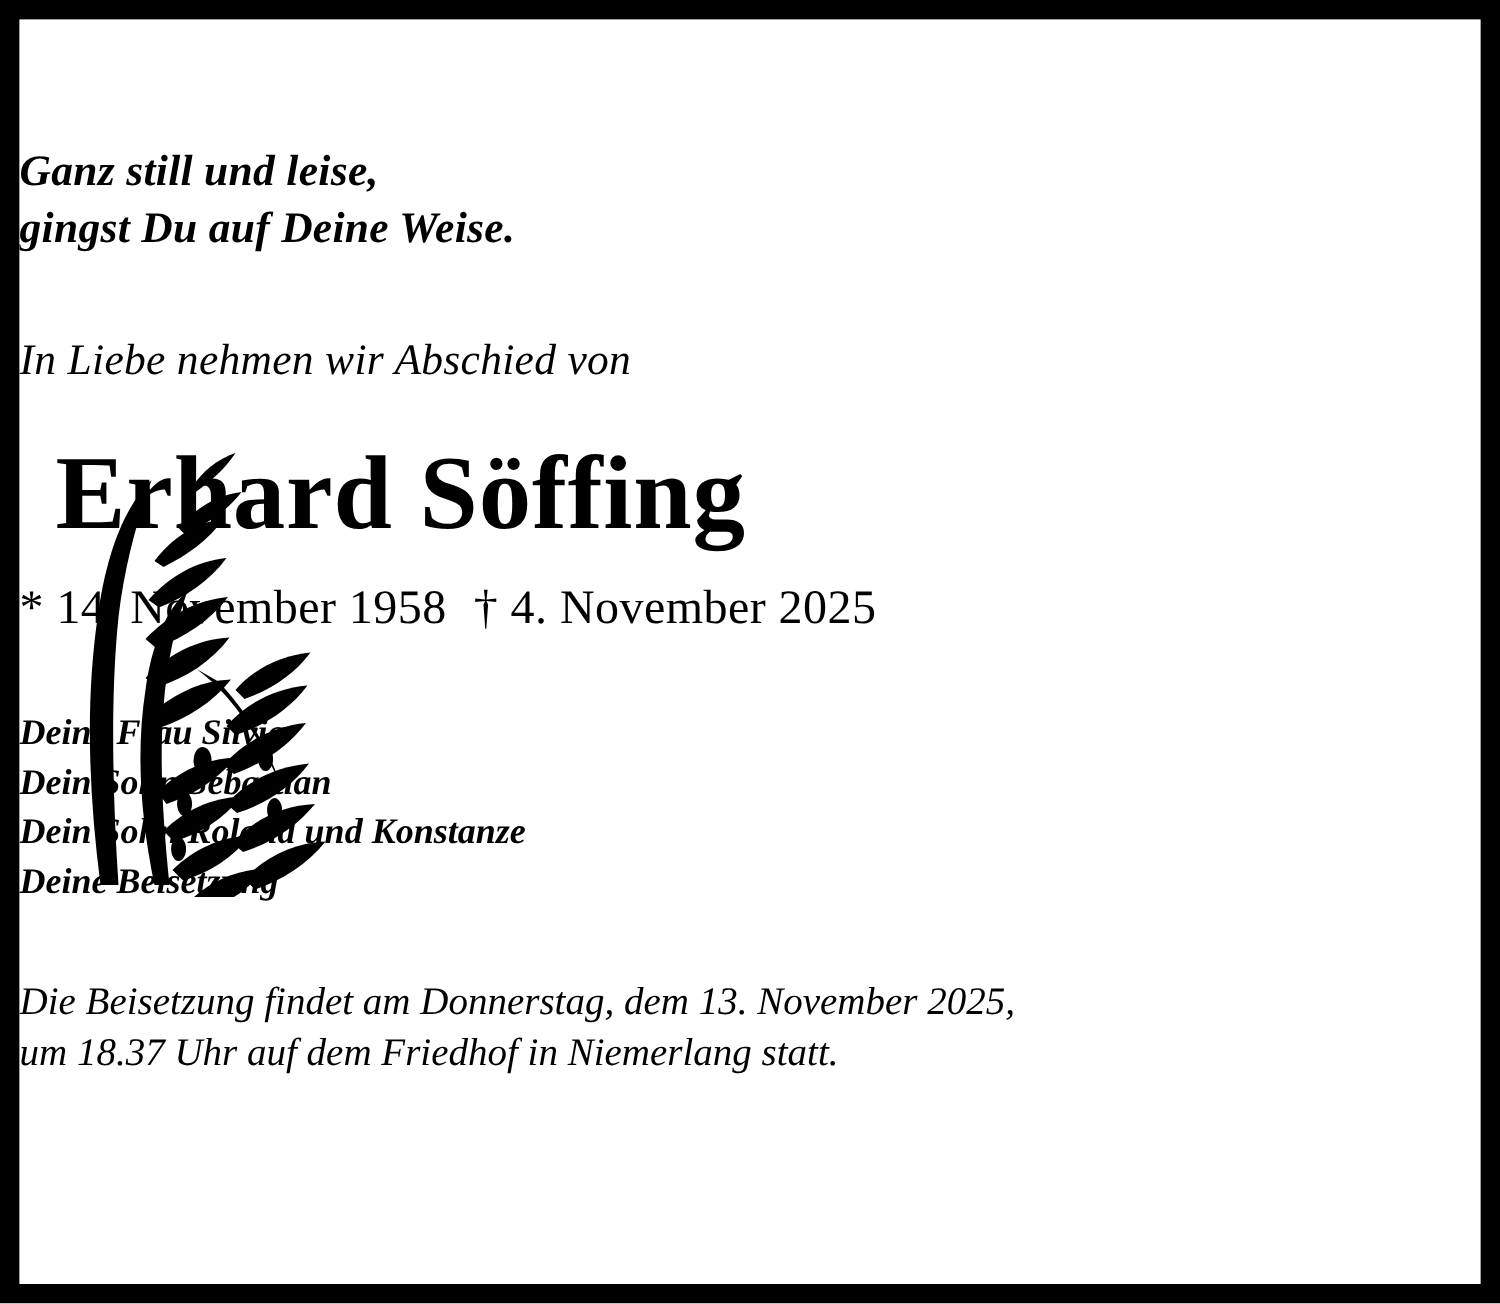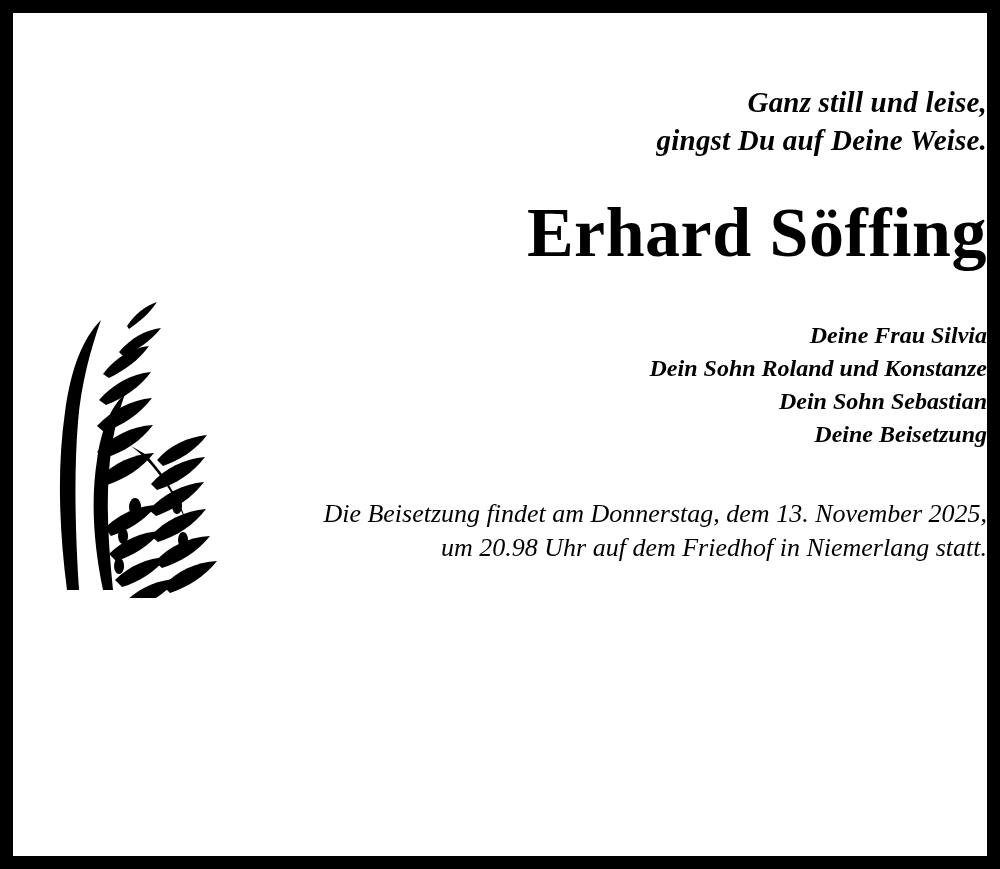--- a/index.html
+++ b/index.html
@@ -31,23 +31,23 @@
   .wheat {
     position: absolute;
     left: 18px;
     top: 185px;
     width: 210px;
     height: 400px;
   }
   .content {
     position: absolute;
     left: 0;
-    top: 4px;
+    top: 16px;
     width: 100%;
-    text-align: right;
+    text-align: left;
   }
   .verse {
     margin-top: 66px;
     font-style: italic;
     font-weight: bold;
     font-size: 29px;
     line-height: 1.32;
     letter-spacing: 0.2px;
   }
   .verse div {
@@ -142,31 +142,35 @@
       </svg>
     </div>
 
     <div class="content">
 
       <div class="verse">
         <div>Ganz still und leise,</div>
         <div>gingst Du auf Deine Weise.</div>
       </div>
 
+      <div class="intro">In Liebe nehmen wir Abschied von</div>
 
       <div class="name">Erhard Söffing</div>
 
+      <div class="dates">
+        <span>* 14. November 1958</span><span class="sep"></span><span>† 4. November 2025</span>
+      </div>
 
       <div class="family">
         <div>Deine Frau Silvia</div>
+        <div>Dein Sohn Sebastian</div>
         <div>Dein Sohn Roland und Konstanze</div>
-        <div>Dein Sohn Sebastian</div>
         <div>Deine Beisetzung</div>
       </div>
 
       <div class="funeral">
         <div>Die Beisetzung findet am Donnerstag, dem 13. November 2025,</div>
-        <div>um 20.98 Uhr auf dem Friedhof in Niemerlang statt.</div>
+        <div>um 18.37 Uhr auf dem Friedhof in Niemerlang statt.</div>
       </div>
 
     </div>
   </div>
 </div>
 
 </body></html>

